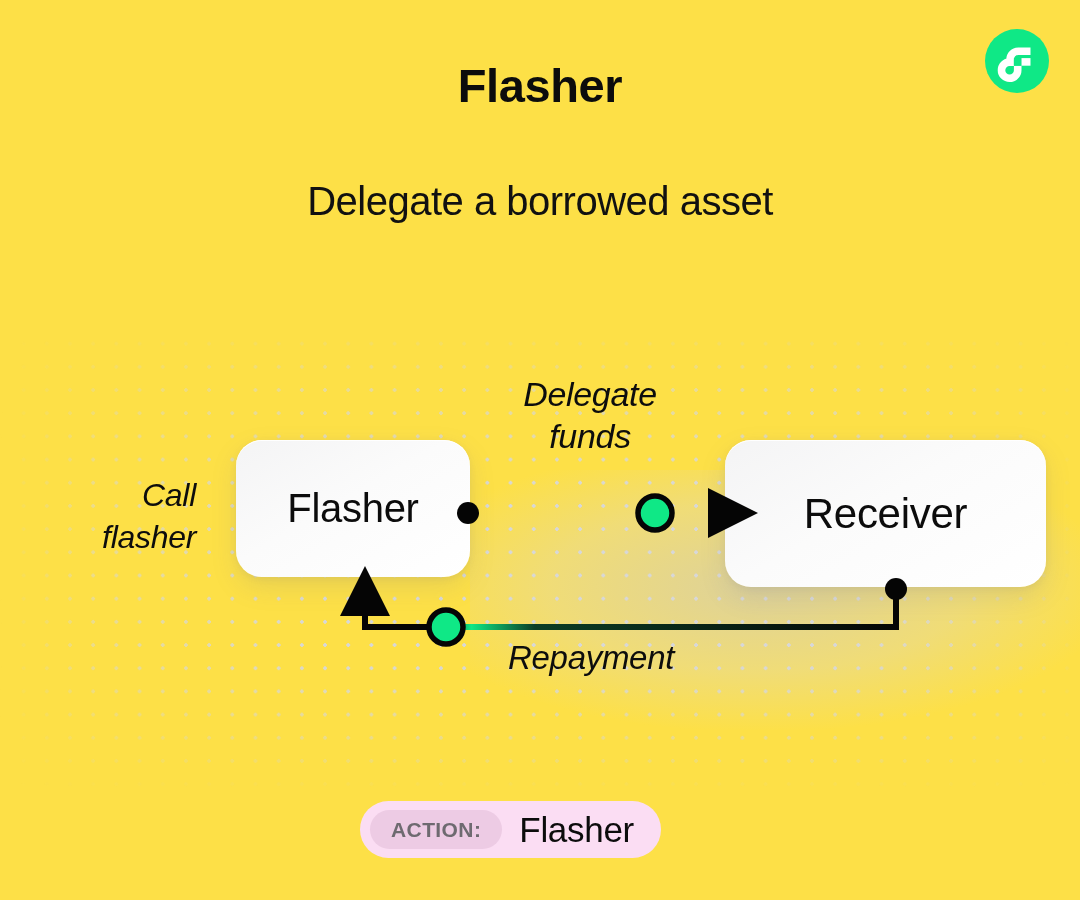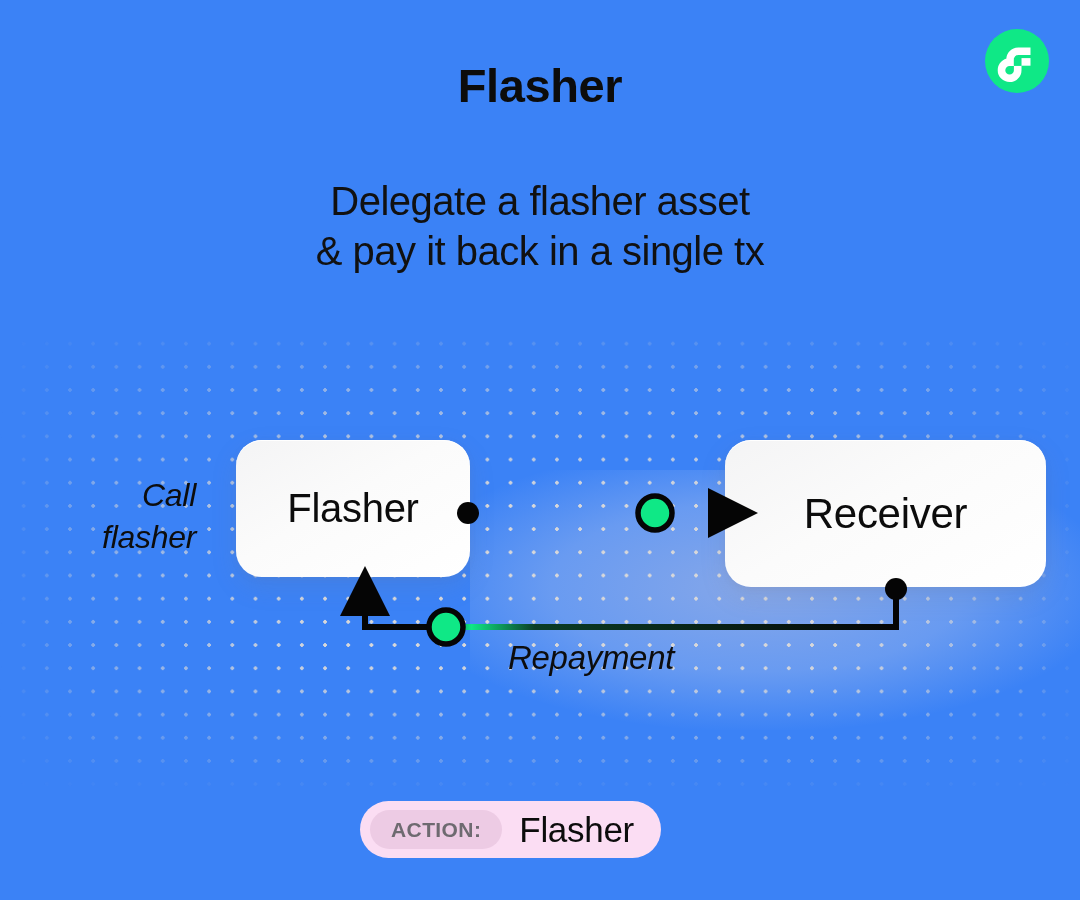--- a/index.html
+++ b/index.html
@@ -13,21 +13,21 @@
     background: #f0f0f0;
     font-family: "Liberation Sans", sans-serif;
     overflow: hidden;
     position: relative;
   }
 
   #stage {
     position: relative;
     width: 1080px;
     height: 900px;
-    background: #3b82f6;
+    background: #fde047;
   }
 
   
   .logo {
     position: absolute;
     top: 29px;
     left: 985px;
     width: 64px;
     height: 64px;
   }
@@ -199,22 +199,21 @@
       <path d="M45.5 18.5 H33.2 a11.9 11.9 0 0 0 -11.9 11.9 v0.2 h7.6 v-0.2 a4.3 4.3 0 0 1 4.3 -4.3 h12.3 z" fill="#ffffff"></path>
       <rect x="36.3" y="29.1" width="9.2" height="7.6" fill="#ffffff"></rect>
       <path d="M28.9 36.7 v4.5 a4.3 4.3 0 1 1 -4.3 -4.3 h4.3 v-7.6 h-4.3 a11.9 11.9 0 1 0 11.9 11.9 v-4.5 z" fill="#ffffff"></path>
       <rect x="28.9" y="29.1" width="7.4" height="7.6" fill="#0fe886"></rect>
     </svg>
   </div>
 
   <div class="page-title">Flasher</div>
 
   <div class="subtitle">
-    <span>Delegate a flasher asset</span>
-    <span>&amp; pay it back in a single tx</span>
+    <span>Delegate a borrowed asset</span>
   </div>
 
   <div class="haze"></div>
   <div class="dotfield"></div>
 
   <div class="node node-flasher">
     <span>Flasher</span>
   </div>
 
   <div class="node node-receiver">
@@ -253,20 +252,24 @@
       <circle cx="655" cy="513" r="17" fill="#0fe886" stroke="#050505" stroke-width="5.5"></circle>
     </g>
 
     <g>
       <path d="M896 589 L896 627 L365 627 L365 596" fill="none" stroke="url(#wireGradBottom)" stroke-width="6" stroke-linejoin="miter" marker-end="url(#arrowUp)"></path>
       <circle cx="896" cy="589" r="11" fill="#050505"></circle>
       <circle cx="446" cy="627" r="17" fill="#0fe886" stroke="#050505" stroke-width="5.5"></circle>
     </g>
   </svg>
 
+  <div class="edge-label label-delegate">
+    <span class="line">Delegate</span>
+    <span class="line">funds</span>
+  </div>
 
   <div class="edge-label label-call">
     <span class="line">Call</span>
     <span class="line">flasher</span>
   </div>
 
   <div class="edge-label label-repayment">Repayment</div>
 
   <div class="action-badge">
     <span class="action-chip">ACTION:</span>

